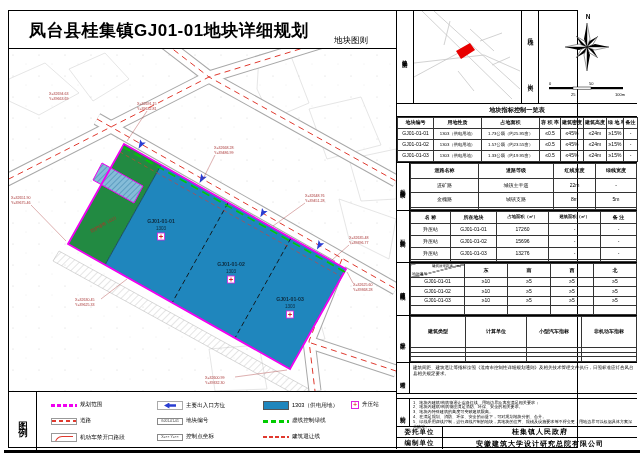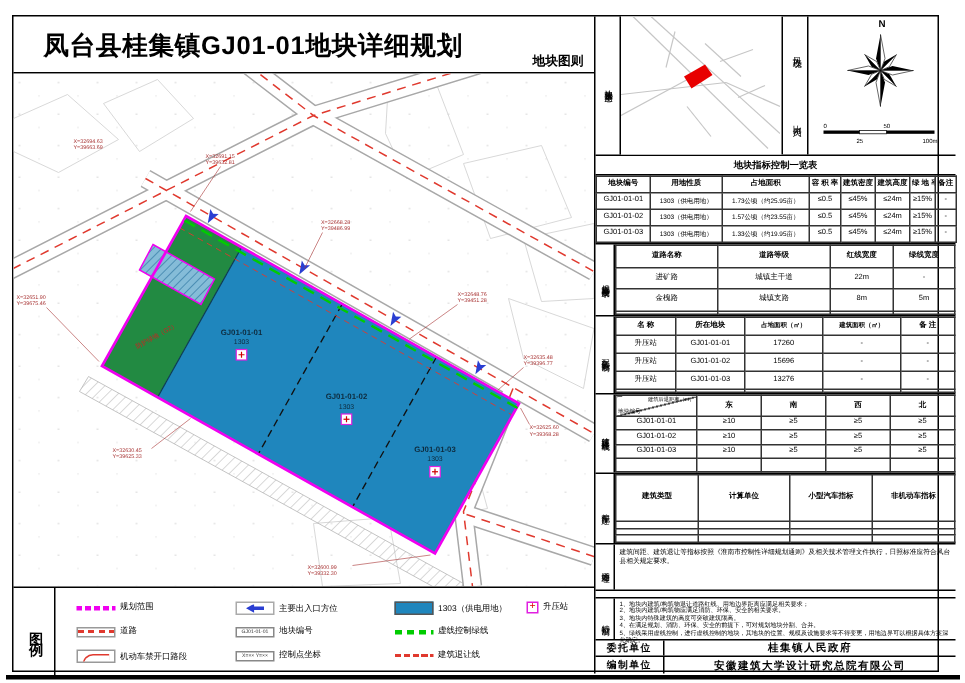--- a/index.html
+++ b/index.html
@@ -1,25 +1,25 @@
 <!DOCTYPE html>
 <html><head>
 <meta charset="utf-8">
 <style>
   * { box-sizing: border-box; margin: 0; padding: 0; }
   html,body { width:643px; height:455px; background:#fff; overflow:hidden;
     font-family:"Liberation Sans","DejaVu Sans",sans-serif; color:#000; }
   .sheet { position:absolute; left:0; top:0; width:643px; height:455px; background:#fff; }
-  .frame { position:absolute; left:8px; top:10px; width:618px; height:438px; border:1.2px solid #000; }
+  .frame { position:absolute; left:8px; top:10px; width:570px; height:438px; border:1.2px solid #000; }
   .bottom-heavy { position:absolute; left:4px; top:450px; width:636px; height:2.5px; background:#000; }
 
   
   .title-bar { position:absolute; left:0; top:0; width:387px; height:38px; border-bottom:1px solid #000; }
   .main-title { position:absolute; left:20px; top:8px; font-size:17px; font-weight:bold; letter-spacing:0.5px; }
-  .sheet-label { position:absolute; left:346px; top:24px; font-size:8.5px; font-weight:bold; }
+  .sheet-label { position:absolute; left:325px; top:24px; font-size:8.5px; font-weight:normal; }
 
   
   .map-wrap { position:absolute; left:0; top:38px; width:387px; height:342px; overflow:hidden; }
 
   
   .legend { position:absolute; left:0; top:380px; width:387px; height:58px; }
   .legend-title { position:absolute; left:0; top:0; width:28px; height:58px; border-right:1px solid #000;
      display:flex; align-items:center; justify-content:center; }
   .legend-title span { writing-mode:vertical-rl; text-orientation:upright; font-size:9.5px; font-weight:bold; letter-spacing:7px; }
   .lg-item { position:absolute; display:flex; align-items:center; gap:3px; font-size:5.6px; white-space:nowrap; }

